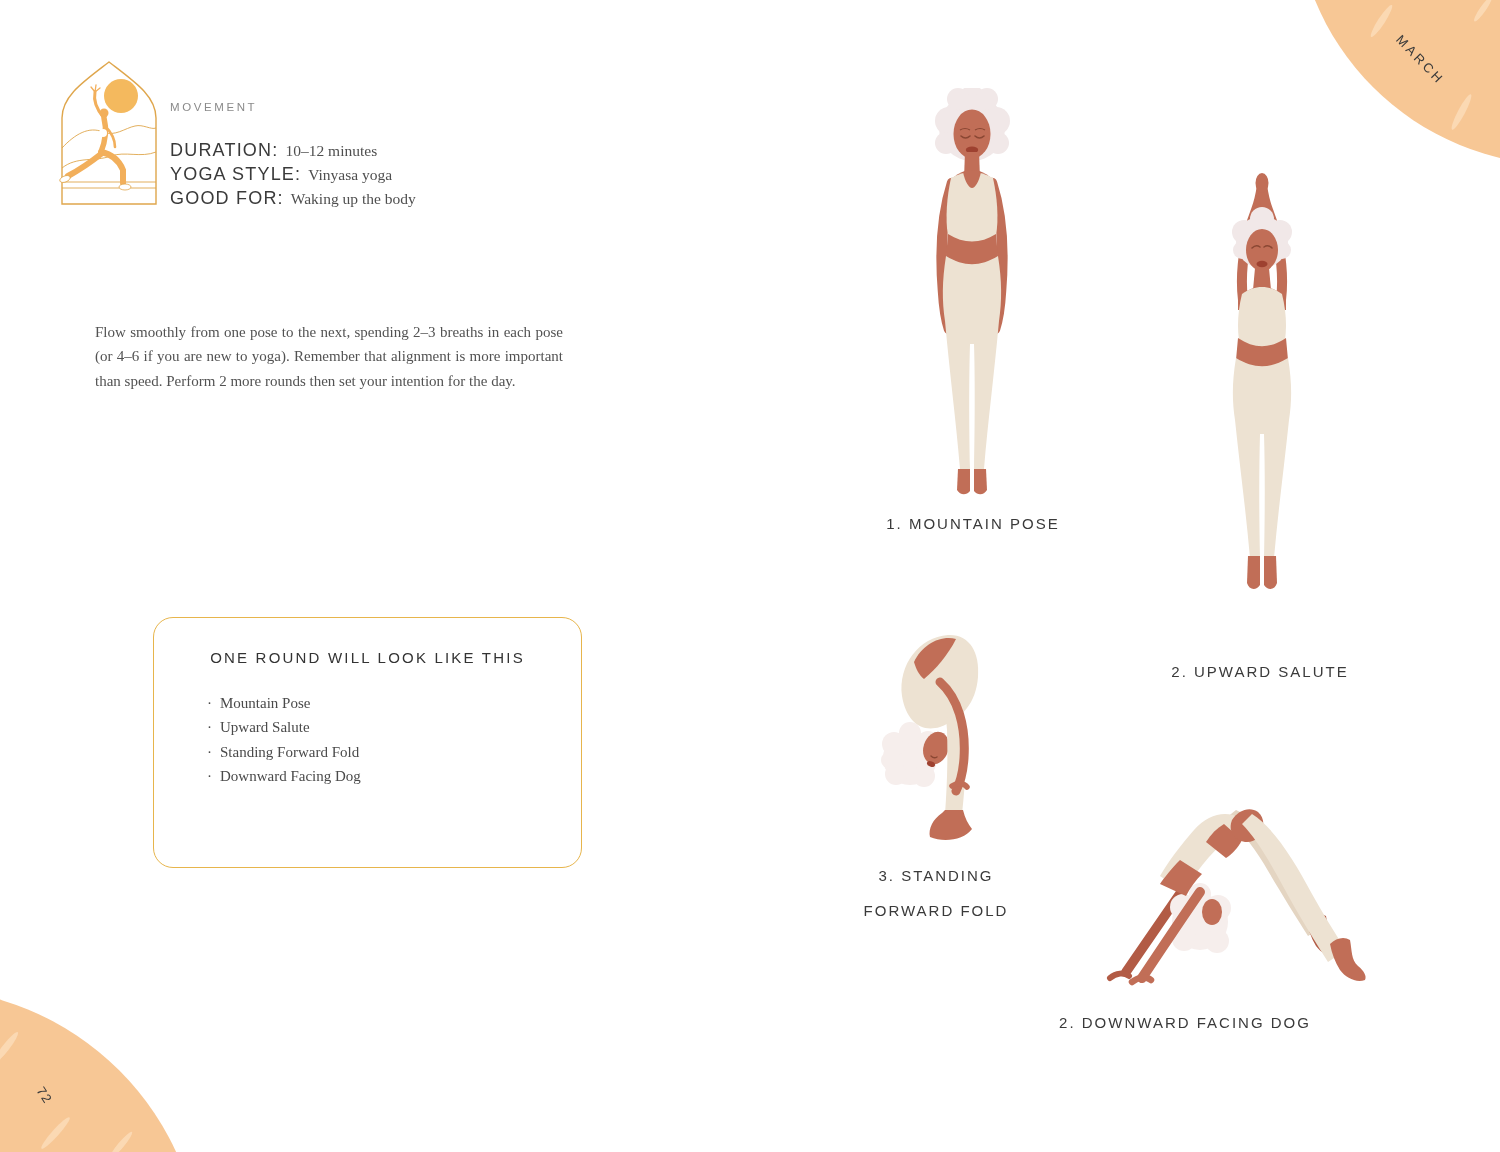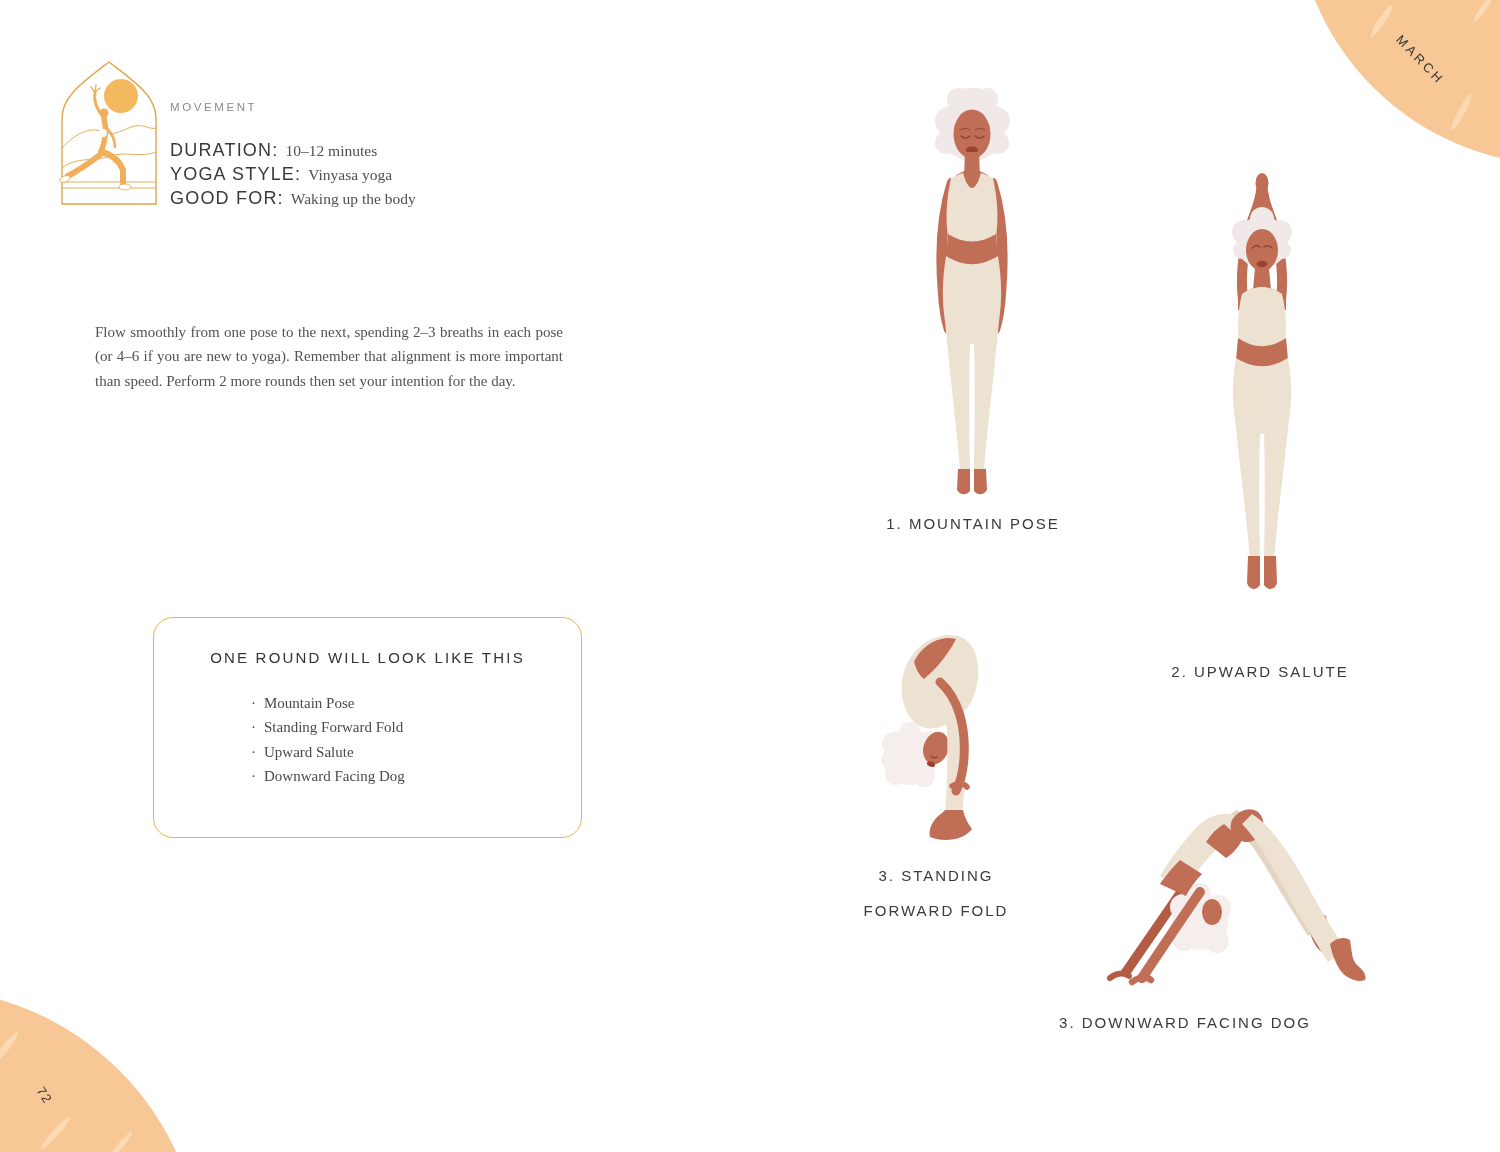--- a/index.html
+++ b/index.html
@@ -40,28 +40,28 @@
   .intro { position:absolute; left:95px; top:320px; width:468px; }
   .intro p {
     font-family:"Liberation Serif","DejaVu Serif",serif;
     font-size:15px; line-height:24.3px; color:#525252;
     text-align:justify;
   }
   .intro p + p { margin-top:24px; }
 
   
   .round-box {
-    position:absolute; left:153px; top:617px; width:429px; height:221px;
+    position:absolute; left:153px; top:617px; width:429px; height:251px;
     border:1.5px solid #E7B54C; border-radius:20px;
   }
   .round-box-title { margin-top:31px; text-align:center;
     font-size:15px; letter-spacing:2.2px; color:#333333; }
   .round-list { margin:25px 0 0 53px; }
   .round-item { font-family:"Liberation Serif","DejaVu Serif",serif;
-    font-size:15px; line-height:24.3px; color:#4A4A4A;margin-left:44px; }
+    font-size:15px; line-height:24.3px; color:#4A4A4A; }
   .round-item .bullet { margin-right:8px; }
 
   
   .pose-figure { position:absolute; }
   .pose-label {
     position:absolute; text-align:center;
     font-size:15px; letter-spacing:2px; color:#3A3A3A; white-space:nowrap;
   }
   .lbl-1 { left:873px;  top:515px;  width:200px; }
   .lbl-2 { left:1160px; top:663px;  width:200px; }
@@ -125,22 +125,22 @@
   </div>
 
   <div class="intro">
     <p>Flow smoothly from one pose to the next, spending 2–3 breaths in each pose (or 4–6 if you are new to yoga). Remember that alignment is more important than speed. Perform 2 more rounds then set your intention for the day.</p>
   </div>
 
   <div class="round-box">
     <div class="round-box-title">ONE ROUND WILL LOOK LIKE THIS</div>
     <div class="round-list">
       <div class="round-item"><span class="bullet">·</span><span>Mountain Pose</span></div>
+      <div class="round-item"><span class="bullet">·</span><span>Upward Salute</span></div>
       <div class="round-item"><span class="bullet">·</span><span>Standing Forward Fold</span></div>
-      <div class="round-item"><span class="bullet">·</span><span>Upward Salute</span></div>
       <div class="round-item"><span class="bullet">·</span><span>Downward Facing Dog</span></div>
     </div>
   </div>
 
   <svg class="pose-figure" style="left:920px; top:88px;" width="105" height="413" viewBox="0 0 105 413" preserveAspectRatio="none">
     <g fill="#F1E8E8">
       <circle cx="52" cy="40" r="33"></circle>
         <circle cx="29" cy="33" r="14"></circle>
         <circle cx="76" cy="33" r="14"></circle>
       <circle cx="52" cy="13" r="15"></circle>
@@ -244,15 +244,15 @@
     <ellipse cx="128" cy="116" rx="10" ry="13" fill="#C16E57"></ellipse>
     <path d="M156,22 C142,14 124,18 110,34 C96,50 84,66 76,80 L100,96 C110,78 126,58 144,42 C152,35 156,29 156,22 Z" fill="#EDE2D2"></path>
     <path d="M140,28 L158,44 C154,52 148,58 142,62 L122,46 C127,38 133,32 140,28 Z" fill="#C16E57"></path>
     <path d="M96,64 C88,72 80,82 76,88 L102,100 C106,92 112,84 118,78 Z" fill="#C16E57"></path>
     <path d="M148,24 C154,14 166,10 174,16 C181,22 181,33 175,41 C167,49 155,47 149,39 C146,34 146,29 148,24 Z" fill="#C16E57"></path>
     <path d="M168,18 C190,32 210,64 228,98 C238,116 250,136 262,154 L244,166 C230,144 214,118 200,92 C186,66 172,42 158,28 Z" fill="#EDE2D2"></path>
     <path d="M246,148 C252,142 260,140 266,144 C268,154 267,164 274,170 C280,175 283,180 281,184 C272,187 262,182 256,174 C251,166 248,158 246,148 Z" fill="#C16E57"></path>
     <path d="M116,96 C98,122 78,152 58,182" fill="none" stroke="#C16E57" stroke-width="10" stroke-linecap="round"></path>
     <path d="M48,186 C54,181 62,180 67,184" fill="none" stroke="#C16E57" stroke-width="6.5" stroke-linecap="round"></path>
   </svg>
-  <div class="pose-label lbl-4">3. DOWNWARD FACING DOG</div>
+  <div class="pose-label lbl-4">2. DOWNWARD FACING DOG</div>
 
 </div>
 
 </body></html>

